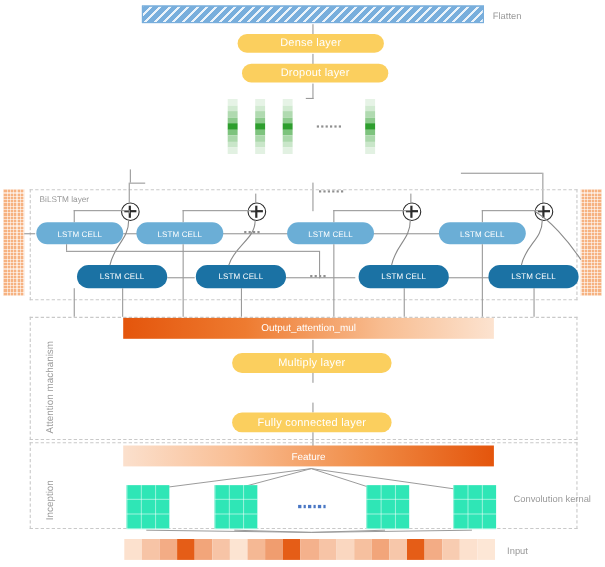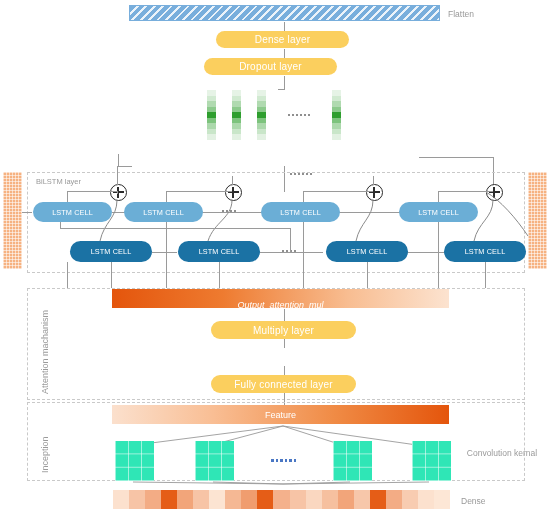--- a/index.html
+++ b/index.html
@@ -99,21 +99,21 @@
 
   <div class="abs striped" style="left:129px;top:5px;width:311px;height:16px;"></div>
   <div class="glabel" style="left:448px;top:9px;font-size:8.5px;">Flatten</div>
 
   <div class="ln lnv" style="left:284px;top:22px;height:10px;"></div>
 
   <div class="pill pill-yellow" style="left:216px;top:31px;width:133px;height:17px;">Dense layer</div>
 
   <div class="ln lnv" style="left:284px;top:49px;height:10px;"></div>
 
-  <div class="pill pill-yellow" style="left:204px;top:58px;width:133px;height:17px;">Dropout layer</div>
+  <div class="pill pill-yellow" style="left:220px;top:58px;width:133px;height:17px;">Dropout layer</div>
 
   <div class="ln lnv" style="left:284px;top:76px;height:14px;"></div>
   <div class="ln lnh" style="left:278px;top:89px;width:7px;"></div>
 
   <div class="gstrip" style="left:207px;top:90px;width:9px;height:50px;">
       <span style="background: rgb(230, 243, 230); height: 11.1111%;"></span>
       <span style="background: rgb(209, 234, 209); height: 11.1111%;"></span>
       <span style="background: rgb(176, 218, 176); height: 11.1111%;"></span>
       <span style="background: rgb(140, 202, 140); height: 11.1111%;"></span>
       <span style="background: rgb(46, 158, 46); height: 11.1111%;"></span>
@@ -259,21 +259,21 @@
   <div class="ln lnv" style="left:219px;top:262px;height:26px;"></div>
   <div class="ln lnv" style="left:303px;top:222px;height:66px;"></div>
   <div class="ln lnv" style="left:367px;top:262px;height:26px;"></div>
   <div class="ln lnv" style="left:438px;top:222px;height:66px;"></div>
   <div class="ln lnv" style="left:485px;top:262px;height:26px;"></div>
 
   <div class="abs dashbox" style="left:27px;top:288px;width:498px;height:112px;"></div>
   <div class="vlabel" style="left:40px;top:394px;">Attention machanism</div>
 
   <div class="abs grad-dark-left" style="left:112px;top:289px;width:337px;height:19px;"></div>
-  <div class="abs" style="left:112px;top:289px;width:337px;height:32px;display:flex;align-items:center;justify-content:center;color:#fff;font-size:9px;font-style:italic;">Output_attention_mul</div>
+  <div class="abs" style="left:112px;top:289px;width:337px;height:18px;display:flex;align-items:center;justify-content:center;color:#fff;font-size:9px;">Output_attention_mul</div>
 
   <div class="ln lnv" style="left:284px;top:309px;height:12px;"></div>
 
   <div class="pill pill-yellow" style="left:211px;top:321px;width:145px;height:18px;">Multiply layer</div>
   <div class="ln lnv" style="left:284px;top:339px;height:9px;"></div>
 
   <div class="ln lnv" style="left:284px;top:366px;height:9px;"></div>
 
   <div class="pill pill-yellow" style="left:211px;top:375px;width:145px;height:18px;">Fully connected layer</div>
   <div class="ln lnv" style="left:284px;top:393px;height:14px;"></div>
@@ -329,15 +329,15 @@
       <span style="background: rgb(250, 215, 192); width: 4.7619%;"></span>
       <span style="background: rgb(246, 192, 159); width: 4.7619%;"></span>
       <span style="background: rgb(242, 165, 122); width: 4.7619%;"></span>
       <span style="background: rgb(247, 199, 170); width: 4.7619%;"></span>
       <span style="background: rgb(229, 93, 23); width: 4.7619%;"></span>
       <span style="background: rgb(243, 172, 133); width: 4.7619%;"></span>
       <span style="background: rgb(248, 204, 177); width: 4.7619%;"></span>
       <span style="background: rgb(252, 225, 206); width: 4.7619%;"></span>
       <span style="background: rgb(253, 231, 214); width: 4.7619%;"></span>
     </div>
-  <div class="glabel" style="left:461px;top:496px;font-size:8.5px;">Dense</div>
+  <div class="glabel" style="left:461px;top:496px;font-size:8.5px;">Input</div>
 
 </div>
 
 </body></html>

